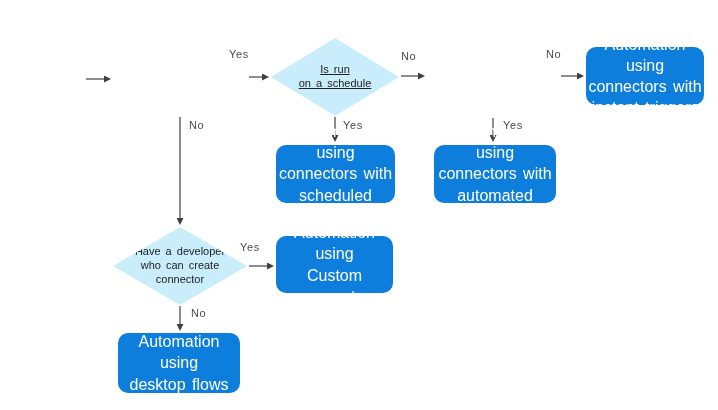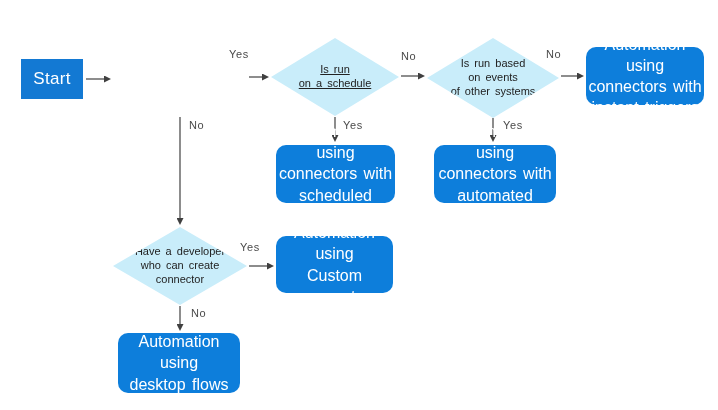--- a/index.html
+++ b/index.html
@@ -73,29 +73,25 @@
       <line x1="401" y1="76" x2="419" y2="76" marker-end="url(#arrow)"></line>
       <line x1="561" y1="76" x2="578" y2="76" marker-end="url(#arrow)"></line>
       <line x1="335" y1="117" x2="335" y2="136" marker-end="url(#arrow)"></line>
       <line x1="493" y1="118" x2="493" y2="136" marker-end="url(#arrow)"></line>
       <line x1="180" y1="117" x2="180" y2="219" marker-end="url(#arrow)"></line>
       <line x1="249" y1="266" x2="268" y2="266" marker-end="url(#arrow)"></line>
       <line x1="180" y1="306" x2="180" y2="325" marker-end="url(#arrow)"></line>
     </g>
   </svg>
 
-  <div class="node start-box" style="left:21px; top:59px; width:62px; height:40px;">Start</div>
 
 
   <div class="node diamond" style="left:271px; top:38px; width:128px; height:78px;text-decoration:underline;">Is run
 on a schedule</div>
 
-  <div class="node diamond" style="left:427px; top:38px; width:132px; height:80px;">Is run based
-on events
-of other systems</div>
 
   <div class="node diamond" style="left:113px; top:227px; width:134px; height:78px;">Have a developer
 who can create
 connector</div>
 
   <div class="node result-box" style="left:586px; top:47px; width:118px; height:58px;">Automation using
 connectors with
 instant triggers</div>
 
   <div class="node result-box" style="left:276px; top:145px; width:119px; height:58px;">Automation using

